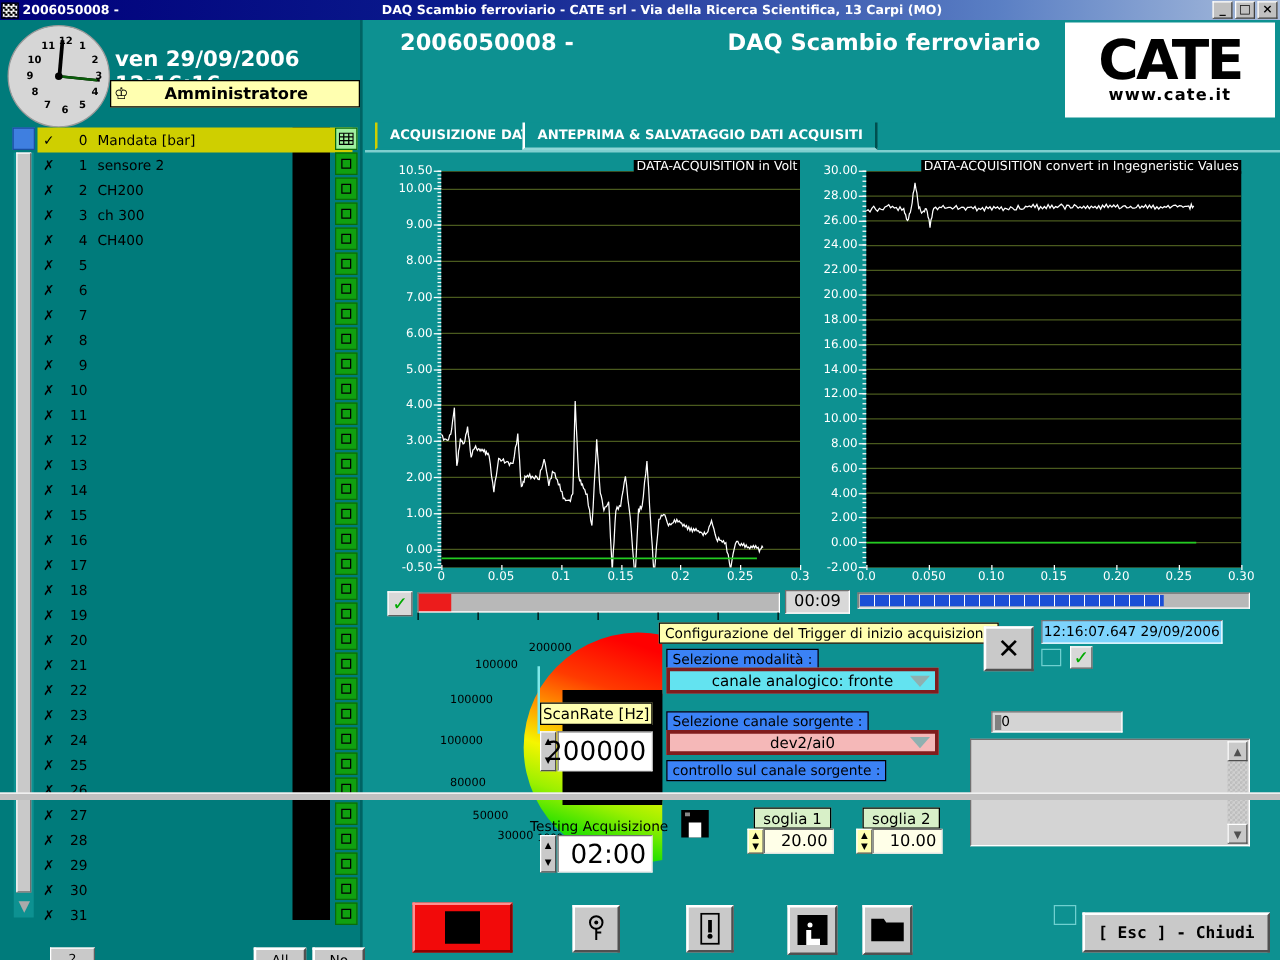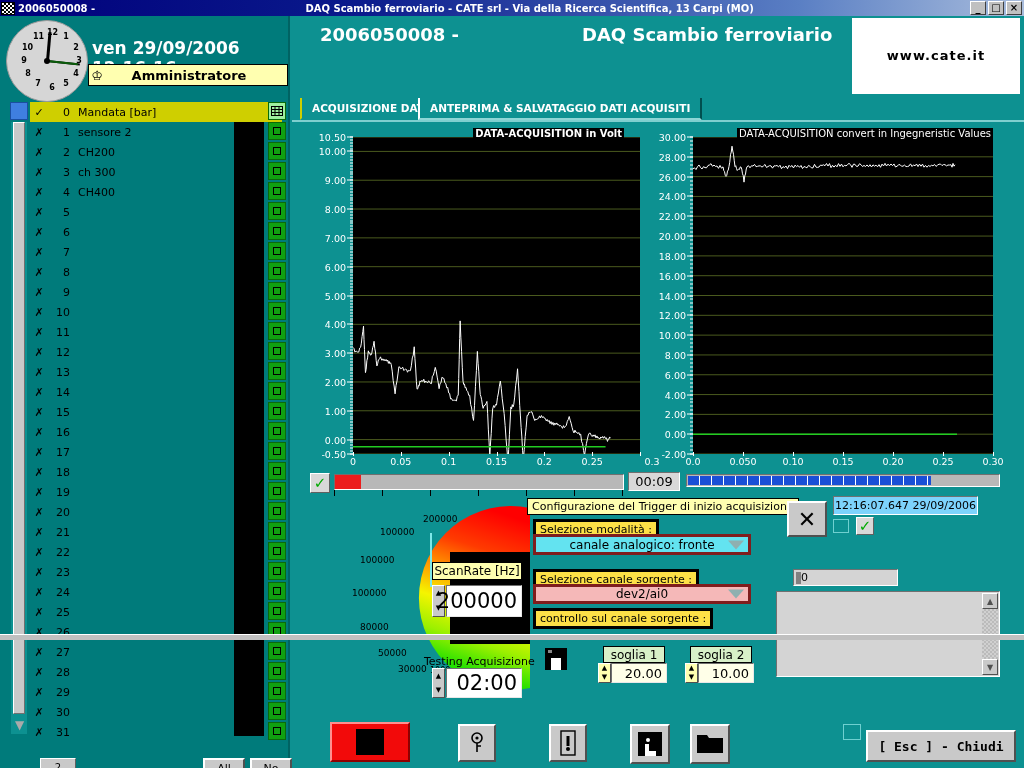--- a/index.html
+++ b/index.html
@@ -167,21 +167,21 @@
      font-size:21px;color:#000;}
   .spin{ position:absolute; width:13px; background:#c9c9c9;
      border-top:1px solid #fff;border-left:1px solid #fff;border-right:1px solid #505050;border-bottom:1px solid #505050;
      display:flex;flex-direction:column;}
   .spin div{flex:1;display:flex;align-items:center;justify-content:center;font-size:7px;color:#000;line-height:1;}
   .plaintxt{ position:absolute; color:#000; font-size:11px; white-space:nowrap;}
 
   
   .tg-title{ position:absolute; background:#ffffb0; border:1px solid #000;
      font-size:11px; color:#000; padding:1px 4px; white-space:nowrap;}
-  .tg-lbl{ position:absolute; background:#fde047; border:3px solid #000000;
+  .tg-lbl{ position:absolute; background:#3b82f6; border:1px solid #000000;
      font-size:11px; color:#000; padding:1px 4px; white-space:nowrap;}
   .combo{ position:absolute; border:3px solid #7f1d1d; display:flex;align-items:center;
      justify-content:center; font-size:12px; color:#000; }
   .combo .arw{ position:absolute; right:4px; top:50%; transform:translateY(-50%);
      width:0;height:0;border-left:8px solid transparent;border-right:8px solid transparent;
      border-top:9px solid #8fb0b0;}
   .floppy{ position:absolute; background:#000; }
   .fl-in{position:absolute;background:#fff;}
 
   
@@ -551,20 +551,21 @@
 
     <div class="lcount">2</div>
     <div class="btn95 btn-all">All</div>
     <div class="btn95 btn-no">No</div>
   </div>
 
   <div class="header">
     <div class="hdr-code">2006050008 -</div>
     <div class="hdr-title">DAQ Scambio ferroviario</div>
     <div class="logo">
+      <div class="logo-word">CATE</div>
       <div class="logo-url">www.cate.it</div>
     </div>
   </div>
 
   <div class="tabrow">
     <div class="tab active" style="left:8px;">ACQUISIZIONE DATI</div>
     <div class="tab inactive" style="left:126px;">ANTEPRIMA &amp; SALVATAGGIO DATI ACQUISITI</div>
   </div>
   <div class="tabline"></div>
 
@@ -581,21 +582,21 @@
           <line x1="0" x2="287" y1="187.3181818181818" y2="187.3181818181818" stroke="#4a5a1e" stroke-width="1"></line>
           <line x1="0" x2="287" y1="216.13636363636363" y2="216.13636363636363" stroke="#4a5a1e" stroke-width="1"></line>
           <line x1="0" x2="287" y1="244.95454545454544" y2="244.95454545454544" stroke="#4a5a1e" stroke-width="1"></line>
           <line x1="0" x2="287" y1="273.77272727272725" y2="273.77272727272725" stroke="#4a5a1e" stroke-width="1"></line>
           <line x1="0" x2="287" y1="302.59090909090907" y2="302.59090909090907" stroke="#4a5a1e" stroke-width="1"></line>
           <line x1="0" x2="287" y1="317" y2="317" stroke="#4a5a1e" stroke-width="1"></line>
           <polyline points="0.00,210.37 0.96,211.47 1.91,215.10 2.87,214.18 3.83,214.38 4.78,215.19 5.74,215.02 6.70,211.01 7.65,210.26 8.37,206.16 9.09,199.59 9.81,194.68 10.52,189.14 11.00,202.76 11.48,212.62 11.96,224.97 12.44,235.60 13.15,232.29 13.87,223.71 14.59,220.83 15.31,213.83 16.02,216.11 16.74,215.83 17.46,218.12 18.18,217.83 18.89,215.89 19.61,210.73 20.33,208.80 21.05,204.29 21.76,211.32 22.48,215.06 23.20,223.57 23.92,228.94 24.63,226.77 25.35,222.97 26.07,222.56 26.79,221.33 27.50,219.83 28.22,222.00 28.94,223.33 29.66,221.95 30.37,222.22 31.09,223.80 31.81,222.44 32.53,223.68 33.24,222.57 33.96,224.22 34.68,223.01 35.40,226.34 36.11,224.34 36.83,226.58 37.55,225.74 38.27,227.67 39.22,234.10 40.18,243.60 41.14,249.02 42.09,256.83 43.05,248.38 44.01,243.99 44.96,236.91 45.92,229.71 46.88,230.26 47.83,231.90 48.79,231.23 49.75,230.22 50.70,233.45 51.66,232.79 52.62,232.13 53.57,232.60 54.53,235.24 55.49,233.28 56.44,233.67 57.40,233.64 58.36,228.77 59.31,220.86 60.27,218.10 61.23,209.76 61.94,221.73 62.66,231.03 63.38,244.65 64.10,252.15 64.81,251.69 65.53,248.28 66.25,248.76 66.97,243.90 67.92,244.88 68.88,243.29 69.84,244.59 70.79,242.26 71.75,245.69 72.71,244.04 73.66,245.00 74.62,246.06 75.58,243.76 76.53,244.79 77.49,246.49 78.45,246.60 79.40,239.22 80.36,238.15 81.32,234.64 82.27,230.38 83.23,234.07 84.19,240.14 85.14,245.13 86.10,251.68 87.06,246.38 88.01,245.76 88.97,240.18 89.93,241.09 90.88,241.42 91.84,245.85 92.80,246.62 93.75,250.87 94.71,250.42 95.67,255.91 96.62,256.40 97.58,261.91 98.54,261.55 99.49,263.41 100.45,263.31 101.41,263.25 102.36,263.03 103.32,264.12 104.28,259.37 105.23,257.99 105.71,241.46 106.19,222.60 106.67,201.57 107.15,183.89 107.86,200.77 108.58,214.63 109.30,230.78 110.02,244.16 110.73,247.53 111.45,247.09 112.17,250.89 112.89,250.34 113.84,253.70 114.80,254.67 115.76,258.37 116.71,258.27 117.67,267.53 118.63,270.95 119.58,279.40 120.54,283.43 121.50,268.69 122.45,249.34 123.41,233.56 124.37,214.39 125.08,226.30 125.80,234.77 126.52,248.04 127.24,257.49 127.95,259.61 128.67,262.81 129.39,267.91 130.11,271.33 131.06,268.59 132.02,268.36 132.98,266.70 133.93,264.45 134.65,276.25 135.37,292.87 136.09,305.13 136.80,320.01 137.52,306.01 138.24,296.49 138.96,281.87 139.67,271.93 140.63,268.59 141.59,270.44 142.54,267.49 143.50,268.06 144.46,260.65 145.41,255.99 146.37,249.17 147.33,244.09 148.28,251.21 149.24,261.78 150.20,269.00 151.15,276.58 152.11,288.44 153.07,301.97 154.02,312.98 154.98,325.11 155.70,312.45 156.42,297.81 157.13,284.01 157.85,269.91 158.57,271.90 159.29,267.59 160.00,269.93 160.72,267.74 161.68,260.08 162.63,248.76 163.59,242.14 164.55,231.77 165.26,243.90 165.98,254.33 166.70,268.39 167.42,278.96 168.13,290.52 168.85,299.94 169.57,313.27 170.29,322.54 171.24,312.58 172.20,299.67 173.16,290.18 174.11,278.45 175.07,278.25 176.03,275.11 176.98,275.61 177.94,274.62 178.90,275.00 179.85,277.85 180.81,281.03 181.77,283.55 182.72,281.91 183.68,282.88 184.64,281.60 185.59,281.22 186.55,278.89 187.51,280.93 188.46,278.54 189.42,280.54 190.38,279.70 191.33,281.16 192.29,281.48 193.25,283.89 194.20,282.49 195.16,284.55 196.12,283.40 197.07,286.61 198.03,284.49 198.99,287.53 199.94,285.37 200.90,288.31 201.86,285.97 202.81,287.65 203.77,285.92 204.73,287.86 205.68,287.57 206.64,289.10 207.60,288.58 208.55,289.47 209.51,291.35 210.47,288.67 211.42,290.60 212.38,289.52 213.34,288.30 214.29,284.37 215.25,282.62 216.21,279.50 217.16,283.22 218.12,286.21 219.08,290.42 220.03,293.78 220.99,295.94 221.95,293.14 222.90,295.31 223.86,295.24 224.82,296.68 225.77,295.53 226.73,297.94 227.69,297.13 228.64,304.70 229.60,306.66 230.56,313.57 231.51,318.44 232.47,311.98 233.43,306.39 234.38,302.17 235.34,297.99 236.30,296.18 237.25,296.18 238.21,298.34 239.17,299.55 240.12,297.87 241.08,299.39 242.04,297.80 242.99,300.91 243.95,298.93 244.91,301.16 245.86,300.72 246.82,302.09 247.78,299.94 248.73,301.06 249.69,299.48 250.65,301.28 251.60,299.55 252.56,301.54 253.52,300.89 254.47,304.44 255.19,302.22 255.91,302.04 256.63,299.95 257.34,301.15" fill="none" stroke="#ffffff" stroke-width="1"></polyline>
           <line x1="0" x2="252.56" y1="309.79545454545456" y2="309.79545454545456" stroke="#22cc22" stroke-width="1.4"></line>
         </svg>
       </div>
-    <div class="title" style="top:0px;right:16px;font-weight:bold;">DATA-ACQUISITION in Volt</div>
+    <div class="title" style="top:0px;right:0px;">DATA-ACQUISITION in Volt</div>
     <div class="ytickwrap" id="y0" style="left:0px;top:9px;width:43px;height:317px;">
         <div class="ylab" style="top: 0px; right: 7px;">10.50</div>
         <div class="ytick" style="top: 0px; width: 6px;"></div>
         <div class="ylab" style="top: 14.4091px; right: 7px;">10.00</div>
         <div class="ytick" style="top: 14.4091px; width: 6px;"></div>
         <div class="ylab" style="top: 43.2273px; right: 7px;">9.00</div>
         <div class="ytick" style="top: 43.2273px; width: 6px;"></div>
         <div class="ylab" style="top: 72.0455px; right: 7px;">8.00</div>
         <div class="ytick" style="top: 72.0455px; width: 6px;"></div>
         <div class="ylab" style="top: 100.864px; right: 7px;">7.00</div>
@@ -734,21 +735,21 @@
         <div class="xlab" style="left: 47.8333px;">0.05</div>
         <div style="position: absolute; left: 47.8333px; top: -4px; width: 1px; height: 4px; background: rgb(255, 255, 255);"></div>
         <div class="xlab" style="left: 95.6667px;">0.1</div>
         <div style="position: absolute; left: 95.6667px; top: -4px; width: 1px; height: 4px; background: rgb(255, 255, 255);"></div>
         <div class="xlab" style="left: 143.5px;">0.15</div>
         <div style="position: absolute; left: 143.5px; top: -4px; width: 1px; height: 4px; background: rgb(255, 255, 255);"></div>
         <div class="xlab" style="left: 191.333px;">0.2</div>
         <div style="position: absolute; left: 191.333px; top: -4px; width: 1px; height: 4px; background: rgb(255, 255, 255);"></div>
         <div class="xlab" style="left: 239.167px;">0.25</div>
         <div style="position: absolute; left: 239.167px; top: -4px; width: 1px; height: 4px; background: rgb(255, 255, 255);"></div>
-        <div class="xlab" style="left: 287px; margin-left: 12px;">0.3</div>
+        <div class="xlab" style="left: 287px;">0.3</div>
         <div style="position: absolute; left: 287px; top: -4px; width: 1px; height: 4px; background: rgb(255, 255, 255);"></div>
       </div>
   </div>
 
   <div class="chart" id="chart1" style="left:655px;top:128px;width:345px;height:332px;">
     <div class="plot" id="plot1" style="left:38px;top:9px;width:300px;height:317px;">
         <svg width="300" height="317" style="position: absolute; left: 0px; top: 0px;">
           <line x1="0" x2="300" y1="0" y2="0" stroke="#4a5a1e" stroke-width="1"></line>
           <line x1="0" x2="300" y1="19.8125" y2="19.8125" stroke="#4a5a1e" stroke-width="1"></line>
           <line x1="0" x2="300" y1="39.625" y2="39.625" stroke="#4a5a1e" stroke-width="1"></line>

